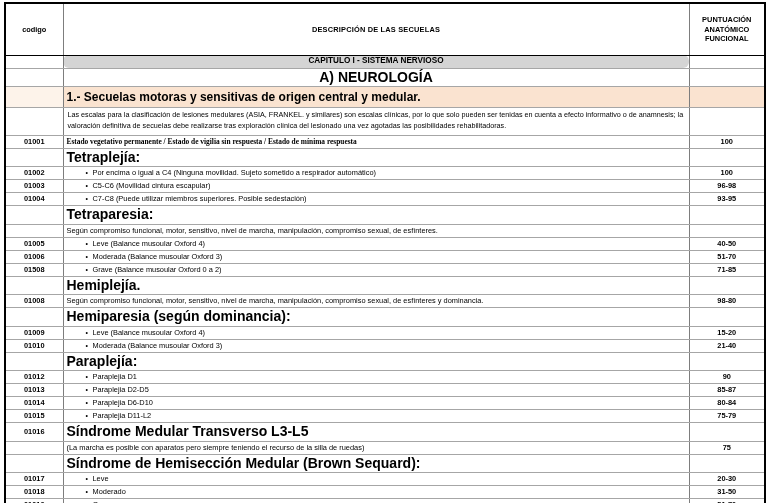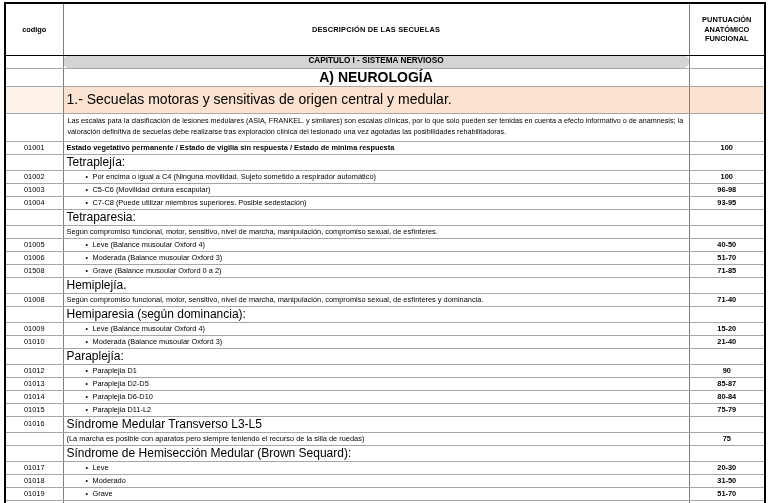--- a/index.html
+++ b/index.html
@@ -48,21 +48,21 @@
     vertical-align: middle;
     font-size: 7.4px;
     line-height: 1.25;
     height: 13px;
     box-sizing: border-box;
   }
 
   
   td.code {
     text-align: center;
-    font-weight: normal;
+    font-weight: bold;
     font-size: 7.6px;
     border-left: 2px solid #000;
     border-right: 1.5px solid #555;
   }
   td.score {
     text-align: center;
     font-weight: bold;
     font-size: 7.6px;
     border-left: 1.5px solid #555;
     border-right: 2px solid #000;
@@ -95,39 +95,39 @@
 
   tr.subchapter td {
     text-align: center;
     font-weight: bold;
     font-size: 14px;
     height: 12px;
   }
 
   tr.section td {
     background: #fae3d0;
-    font-weight: normal;
-    font-size: 14px;
-    height: 27px;
+    font-weight: bold;
+    font-size: 12px;
+    height: 21px;
   }
   tr.section td.code { background: #fdf3ea; }
   tr.section td.score { background: #fae3d0; }
 
   
   tr.note td.desc {
     font-size: 7.2px;
     line-height: 1.5;
     padding: 2px 4px 3px 4px;
     text-align: left;
     height: auto;
   }
 
   
-  .bold   { font-weight: bold; }
-  .group  { font-weight: normal; font-size: 12px; }
+  .bold   { font-weight: bold; font-family: Liberation Serif, serif; }
+  .group  { font-weight: bold; font-size: 14px; }
   .plain  { font-weight: normal; }
   .bullet { padding-left: 26px; }
   .bullet::before {
     content: "\2022";
     display: inline-block;
     width: 7px;
     margin-left: -7px;
     font-size: 7px;
   }
 
@@ -231,21 +231,21 @@
           <td class="score">71-85</td>
         </tr>
         <tr class="r">
           <td class="code"></td>
           <td class="desc"><span class="group">Hemiplejía.</span></td>
           <td class="score"></td>
         </tr>
         <tr class="r">
           <td class="code">01008</td>
           <td class="desc"><span class="plain">Según compromiso funcional, motor, sensitivo, nivel de marcha, manipulación, compromiso sexual, de esfínteres y dominancia.</span></td>
-          <td class="score">71-40</td>
+          <td class="score">98-80</td>
         </tr>
         <tr class="r">
           <td class="code"></td>
           <td class="desc"><span class="group">Hemiparesia (según dominancia):</span></td>
           <td class="score"></td>
         </tr>
         <tr class="r">
           <td class="code">01009</td>
           <td class="desc"><span class="bullet">Leve (Balance musoular Oxford 4)</span></td>
           <td class="score">15-20</td>

